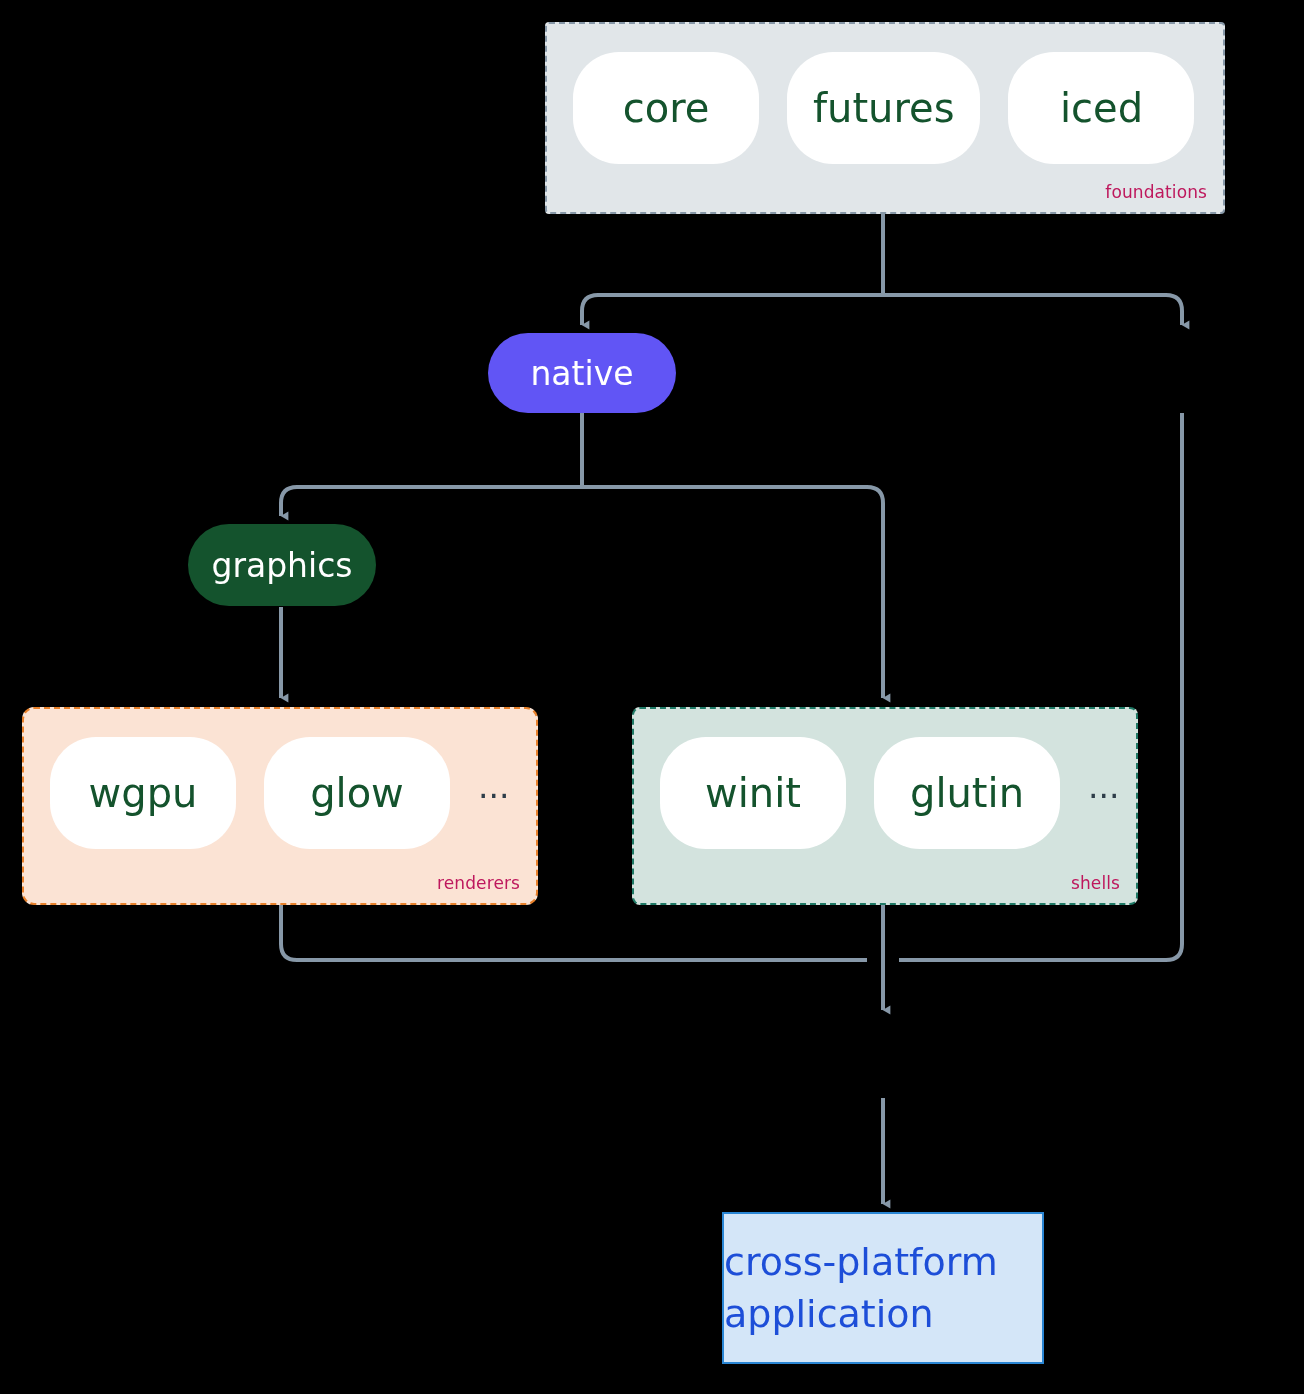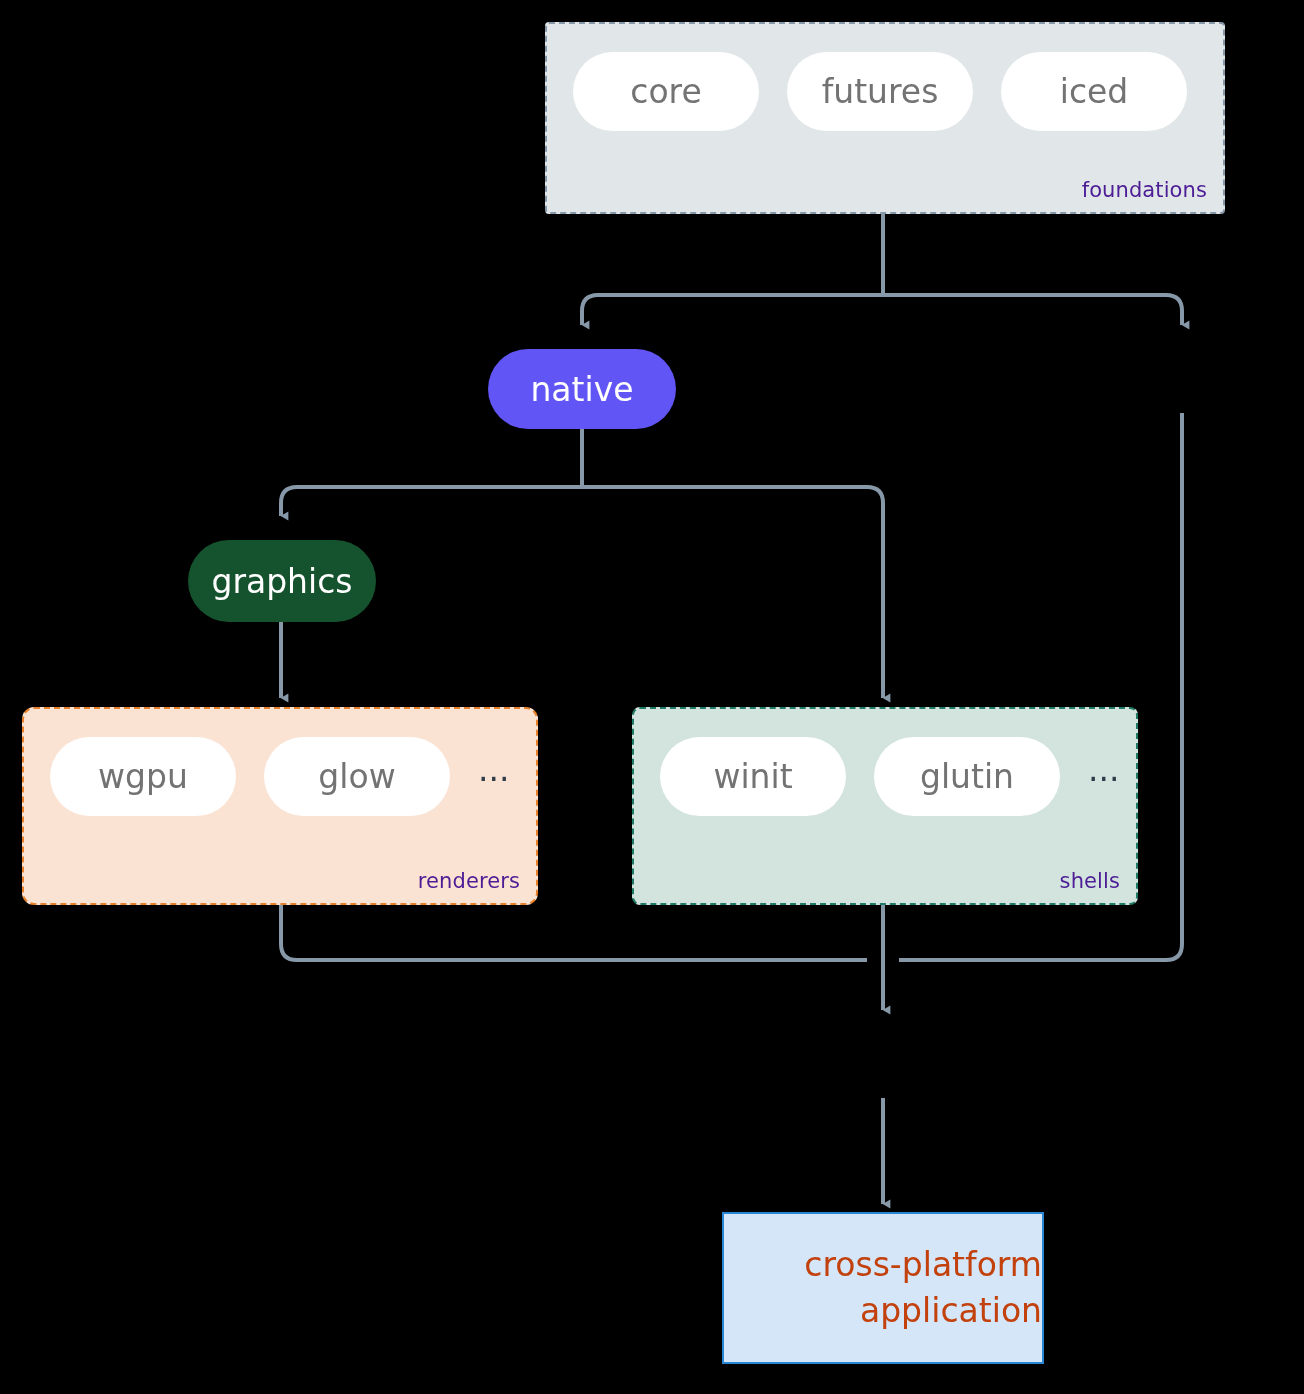--- a/index.html
+++ b/index.html
@@ -27,22 +27,22 @@
 
   
   .group {
     position: absolute;
     box-sizing: border-box;
   }
   .group-label {
     position: absolute;
     right: 16px;
     bottom: 10px;
-    font-size: 21px;
-    color: #4c1d95;
+    font-size: 17px;
+    color: #be185d;
     letter-spacing: 0.1px;
     white-space: nowrap;
   }
   .chips {
     position: absolute;
     left: 26px;
     top: 28px;
     display: flex;
     align-items: center;
     gap: 28px;
@@ -72,51 +72,50 @@
     width: 506px;
     height: 198px;
     background: #d3e3de;
     border: 2px dashed #1f7a66;
     border-radius: 8px;
   }
 
   
   .chip {
     box-sizing: border-box;
-    height: 79px;
+    height: 112px;
     min-width: 186px;
     padding: 0 26px;
     background: #ffffff;
     border-radius: 46px;
     display: flex;
     align-items: center;
     justify-content: center;
-    font-size: 33px;
-    color: #737373;
+    font-size: 40px;
+    color: #14532d;
     white-space: nowrap;
   }
   .ellipsis {
     font-size: 33px;
     color: #2e3d49;
     line-height: 1;
     padding-bottom: 14px;
   }
 
   
   .pill {
     position: absolute;
     box-sizing: border-box;
     display: flex;
     align-items: center;
     justify-content: center;
     border-radius: 44px;
     color: #ffffff;
     font-size: 33px;
     white-space: nowrap;
-    margin-top: 16px;
   }
   #node-native {
     left: 488px;
     top: 333px;
     width: 188px;
     height: 80px;
     background: #6155f5;
   }
   #node-web {
     left: 1090px;
@@ -145,24 +144,24 @@
     position: absolute;
     box-sizing: border-box;
     left: 722px;
     top: 1212px;
     width: 322px;
     height: 152px;
     background: #d4e6f8;
     border: 2px solid #2a86d4;
     display: flex;
     flex-direction: column;
-    align-items: flex-end;
+    align-items: flex-start;
     justify-content: center;
-    color: #c2410c;
-    font-size: 33px;
+    color: #1d4ed8;
+    font-size: 38px;
     line-height: 1.38;
     text-align: center;
   }
 </style>
 </head>
 <body>
 
 <div id="stage">
 
   <svg id="edges" viewBox="0 0 1304 1394" width="1304" height="1394">

